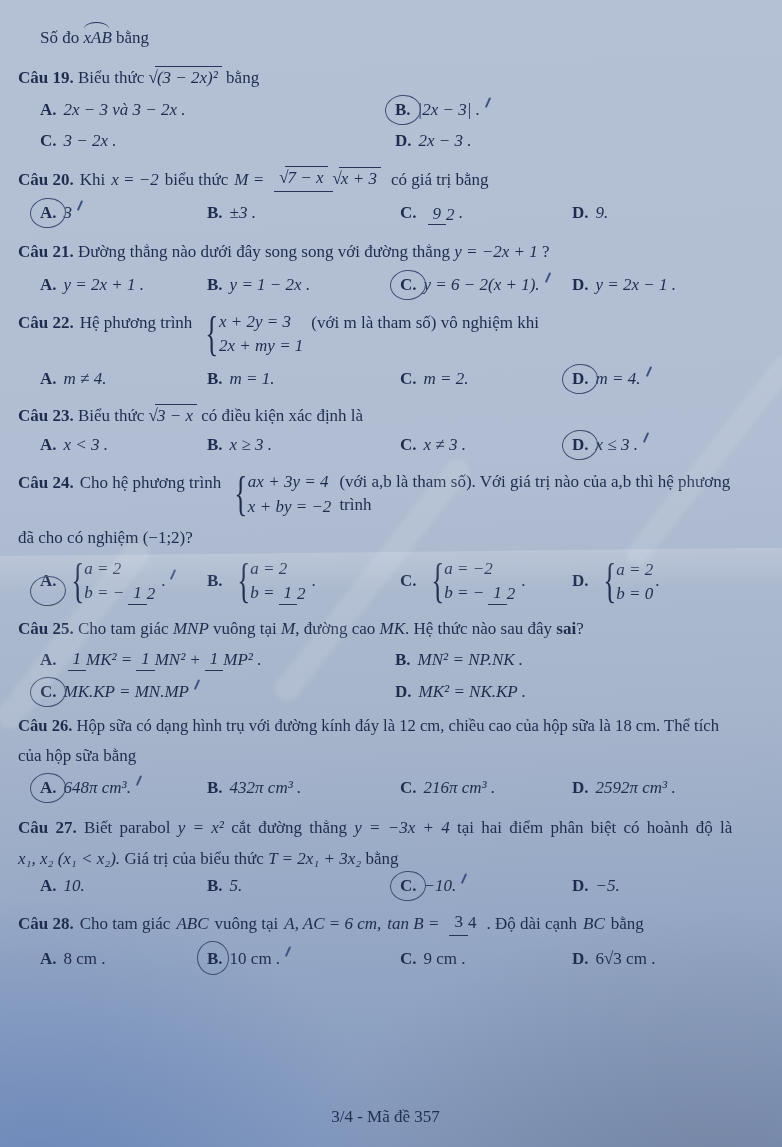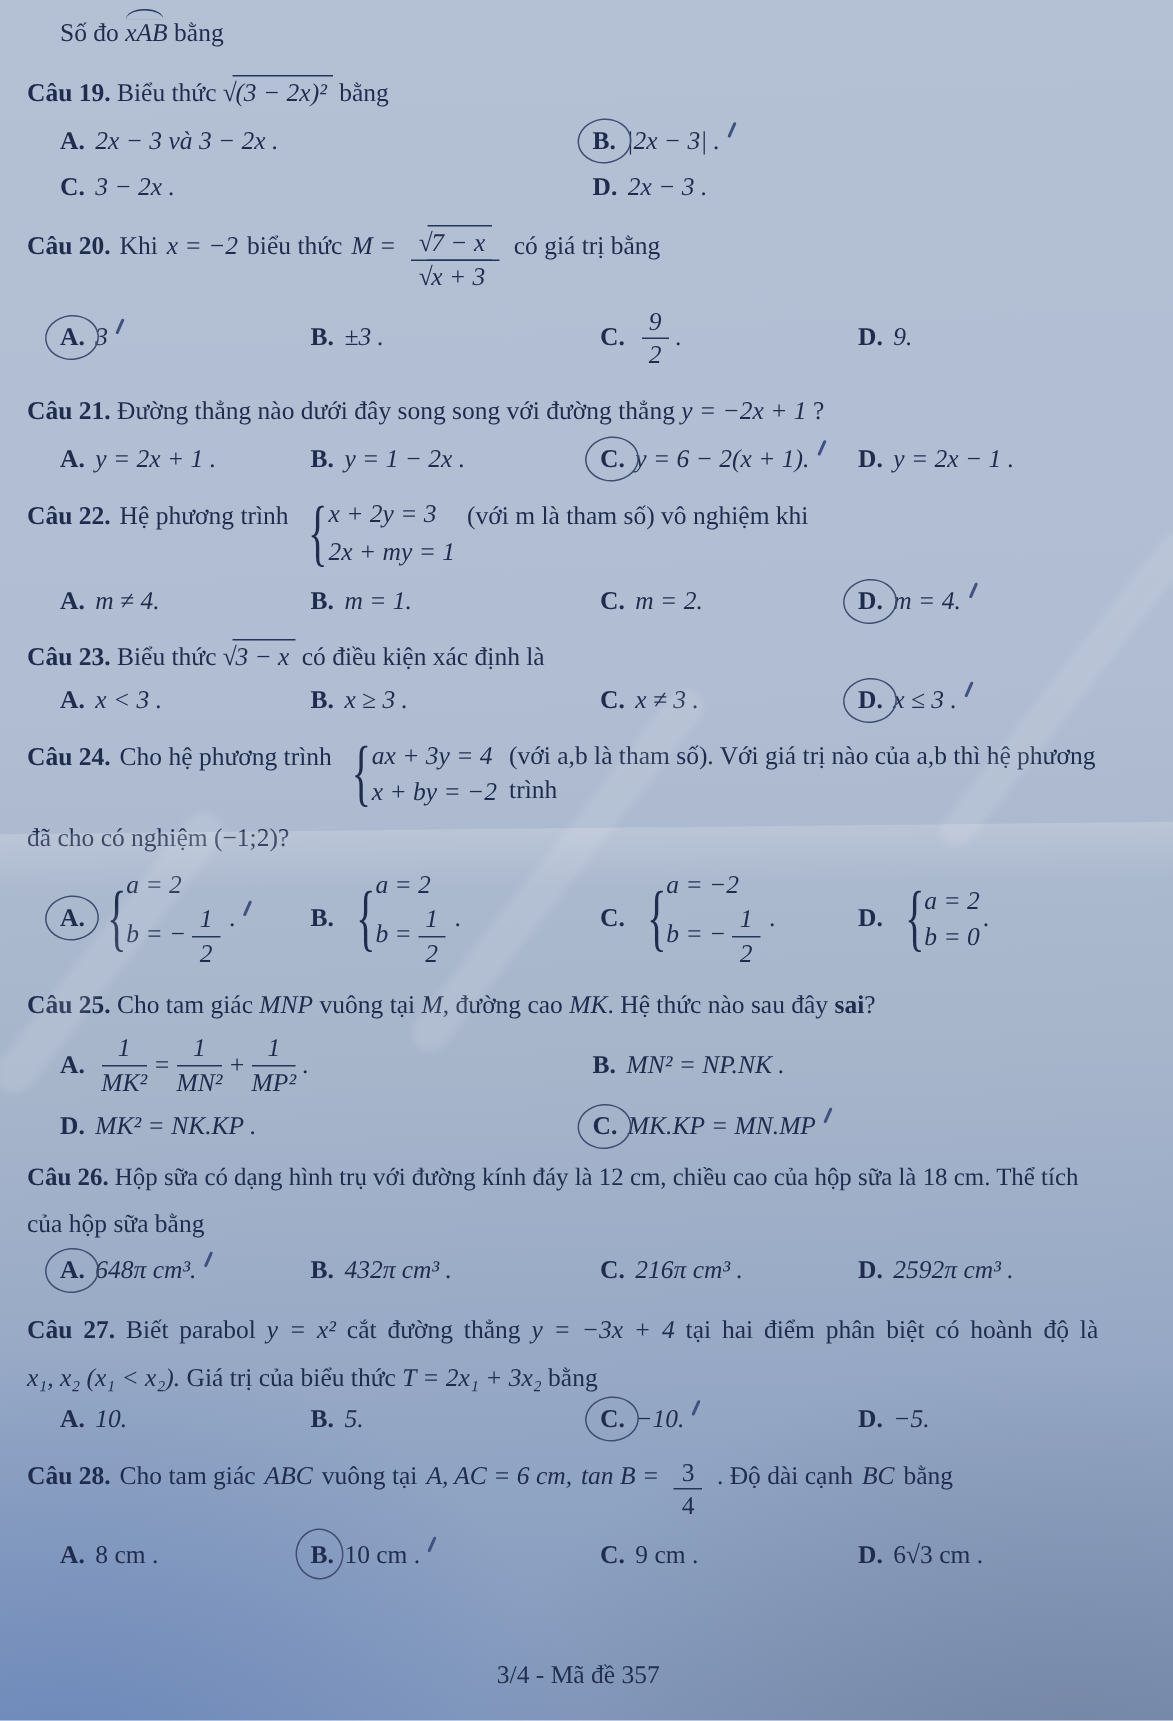--- a/index.html
+++ b/index.html
@@ -5,21 +5,21 @@
   html,body{margin:0;padding:0}
   body{
     width:782px;height:1147px;position:relative;overflow:hidden;
     font-family:"Liberation Serif","DejaVu Serif",serif;
     font-size:17px;color:#1f2c4d;
     background:
       radial-gradient(90% 45% at 92% 106%, rgba(88,96,112,.38), rgba(88,96,112,0) 60%),
       radial-gradient(70% 40% at 5% 104%, rgba(74,110,178,.42), rgba(74,110,178,0) 65%),
       linear-gradient(178deg,#b4c1d5 0%,#b0bdd2 40%,#a7b5cb 62%,#93a6c4 82%,#8399be 100%);
   }
-  .page{position:absolute;inset:0;padding:8px 18px 0 18px;box-sizing:border-box}
+  .page{position:absolute;inset:0;padding:24px 18px 0 18px;box-sizing:border-box}
   .crease{position:absolute;left:-10px;right:-10px;top:552px;height:38px;
     background:linear-gradient(to bottom, rgba(255,255,255,.17), rgba(255,255,255,0));
     transform:rotate(-.6deg);pointer-events:none}
   .wm{position:absolute;pointer-events:none;opacity:.10;filter:blur(2px);background:#fff;border-radius:18px}
   .wm1{left:60px;top:520px;width:26px;height:230px;transform:rotate(38deg)}
   .wm2{left:360px;top:430px;width:24px;height:300px;transform:rotate(38deg)}
   .wm3{left:700px;top:330px;width:22px;height:260px;transform:rotate(38deg)}
 
   .q{margin:0;position:relative}
   .stem{line-height:1.4;position:relative}
@@ -35,21 +35,21 @@
   .circle-mark{position:absolute;width:34px;height:28px;left:-10px;top:-4px;
     border:1.7px solid #3e4d70;border-radius:50%;transform:rotate(-5deg);pointer-events:none}
   .tick{display:inline-block;width:9px;height:12px;margin-left:3px;position:relative;top:-7px}
   .tick::before{content:"";position:absolute;left:4px;top:1px;width:1.6px;height:11px;
     background:#425280;transform:rotate(24deg);border-radius:1px}
 
   .sqrt{display:inline-block;white-space:nowrap}
   .sqrt .rad{font-style:normal}
   .sqrt .rc{border-top:1.4px solid #253459;padding:1px 4px 0 2px;margin-left:-3px}
 
-  .frac{display:inline-flex;flex-direction:column;vertical-align:middle;text-align:center;line-height:1.15;margin:0 4px}
+  .frac{display:inline-flex;flex-direction:row;vertical-align:middle;text-align:center;line-height:1.15;margin:0 4px}
   .frac .fn{border-bottom:1.4px solid #253459;padding:0 5px 1px}
   .frac .fd{padding-top:1px}
 
   .cases{display:inline-flex;align-items:center;vertical-align:middle;margin:0 2px}
   .cases .brace{font-size:290%;line-height:.9;transform:scaleX(.55);margin-right:-5px;font-style:normal;font-weight:400}
   .cases .crows{display:inline-flex;flex-direction:column;gap:3px;text-align:left;line-height:1.25}
 
   .arc{position:relative;display:inline-block}
   .arc::before{content:"";position:absolute;left:1px;right:3px;top:-4px;height:6px;
     border-top:1.7px solid #253459;border-top-left-radius:50% 100%;border-top-right-radius:50% 100%}
@@ -322,25 +322,25 @@
             </span>
           <span>.</span>
         </span>
       </div>
       <div class="opt">
         <span class="olabel">B.</span><span class="m">MN² = NP.NK .</span>
       </div>
     </div>
     <div class="opts opts2" style="margin-top:9px">
       <div class="opt">
+        <span class="circle-mark"></span>
+        <span class="olabel">C.</span><span class="m">MK.KP = MN.MP</span><span class="tick"></span>
+      </div>
+      <div class="opt">
         <span class="olabel">D.</span><span class="m">MK² = NK.KP .</span>
-      </div>
-      <div class="opt">
-        <span class="circle-mark"></span>
-        <span class="olabel">C.</span><span class="m">MK.KP = MN.MP</span><span class="tick"></span>
       </div>
     </div>
   </div>
 
   <div class="q" style="margin-top:10px">
     <div class="stem" style="font-size:16.6px">
       <span class="qnum">Câu 26.</span>
       <span>Hộp sữa có dạng hình trụ với đường kính đáy là 12 cm, chiều cao của hộp sữa là 18 cm. Thể tích</span>
     </div>
     <div class="stem" style="margin-top:7px">

